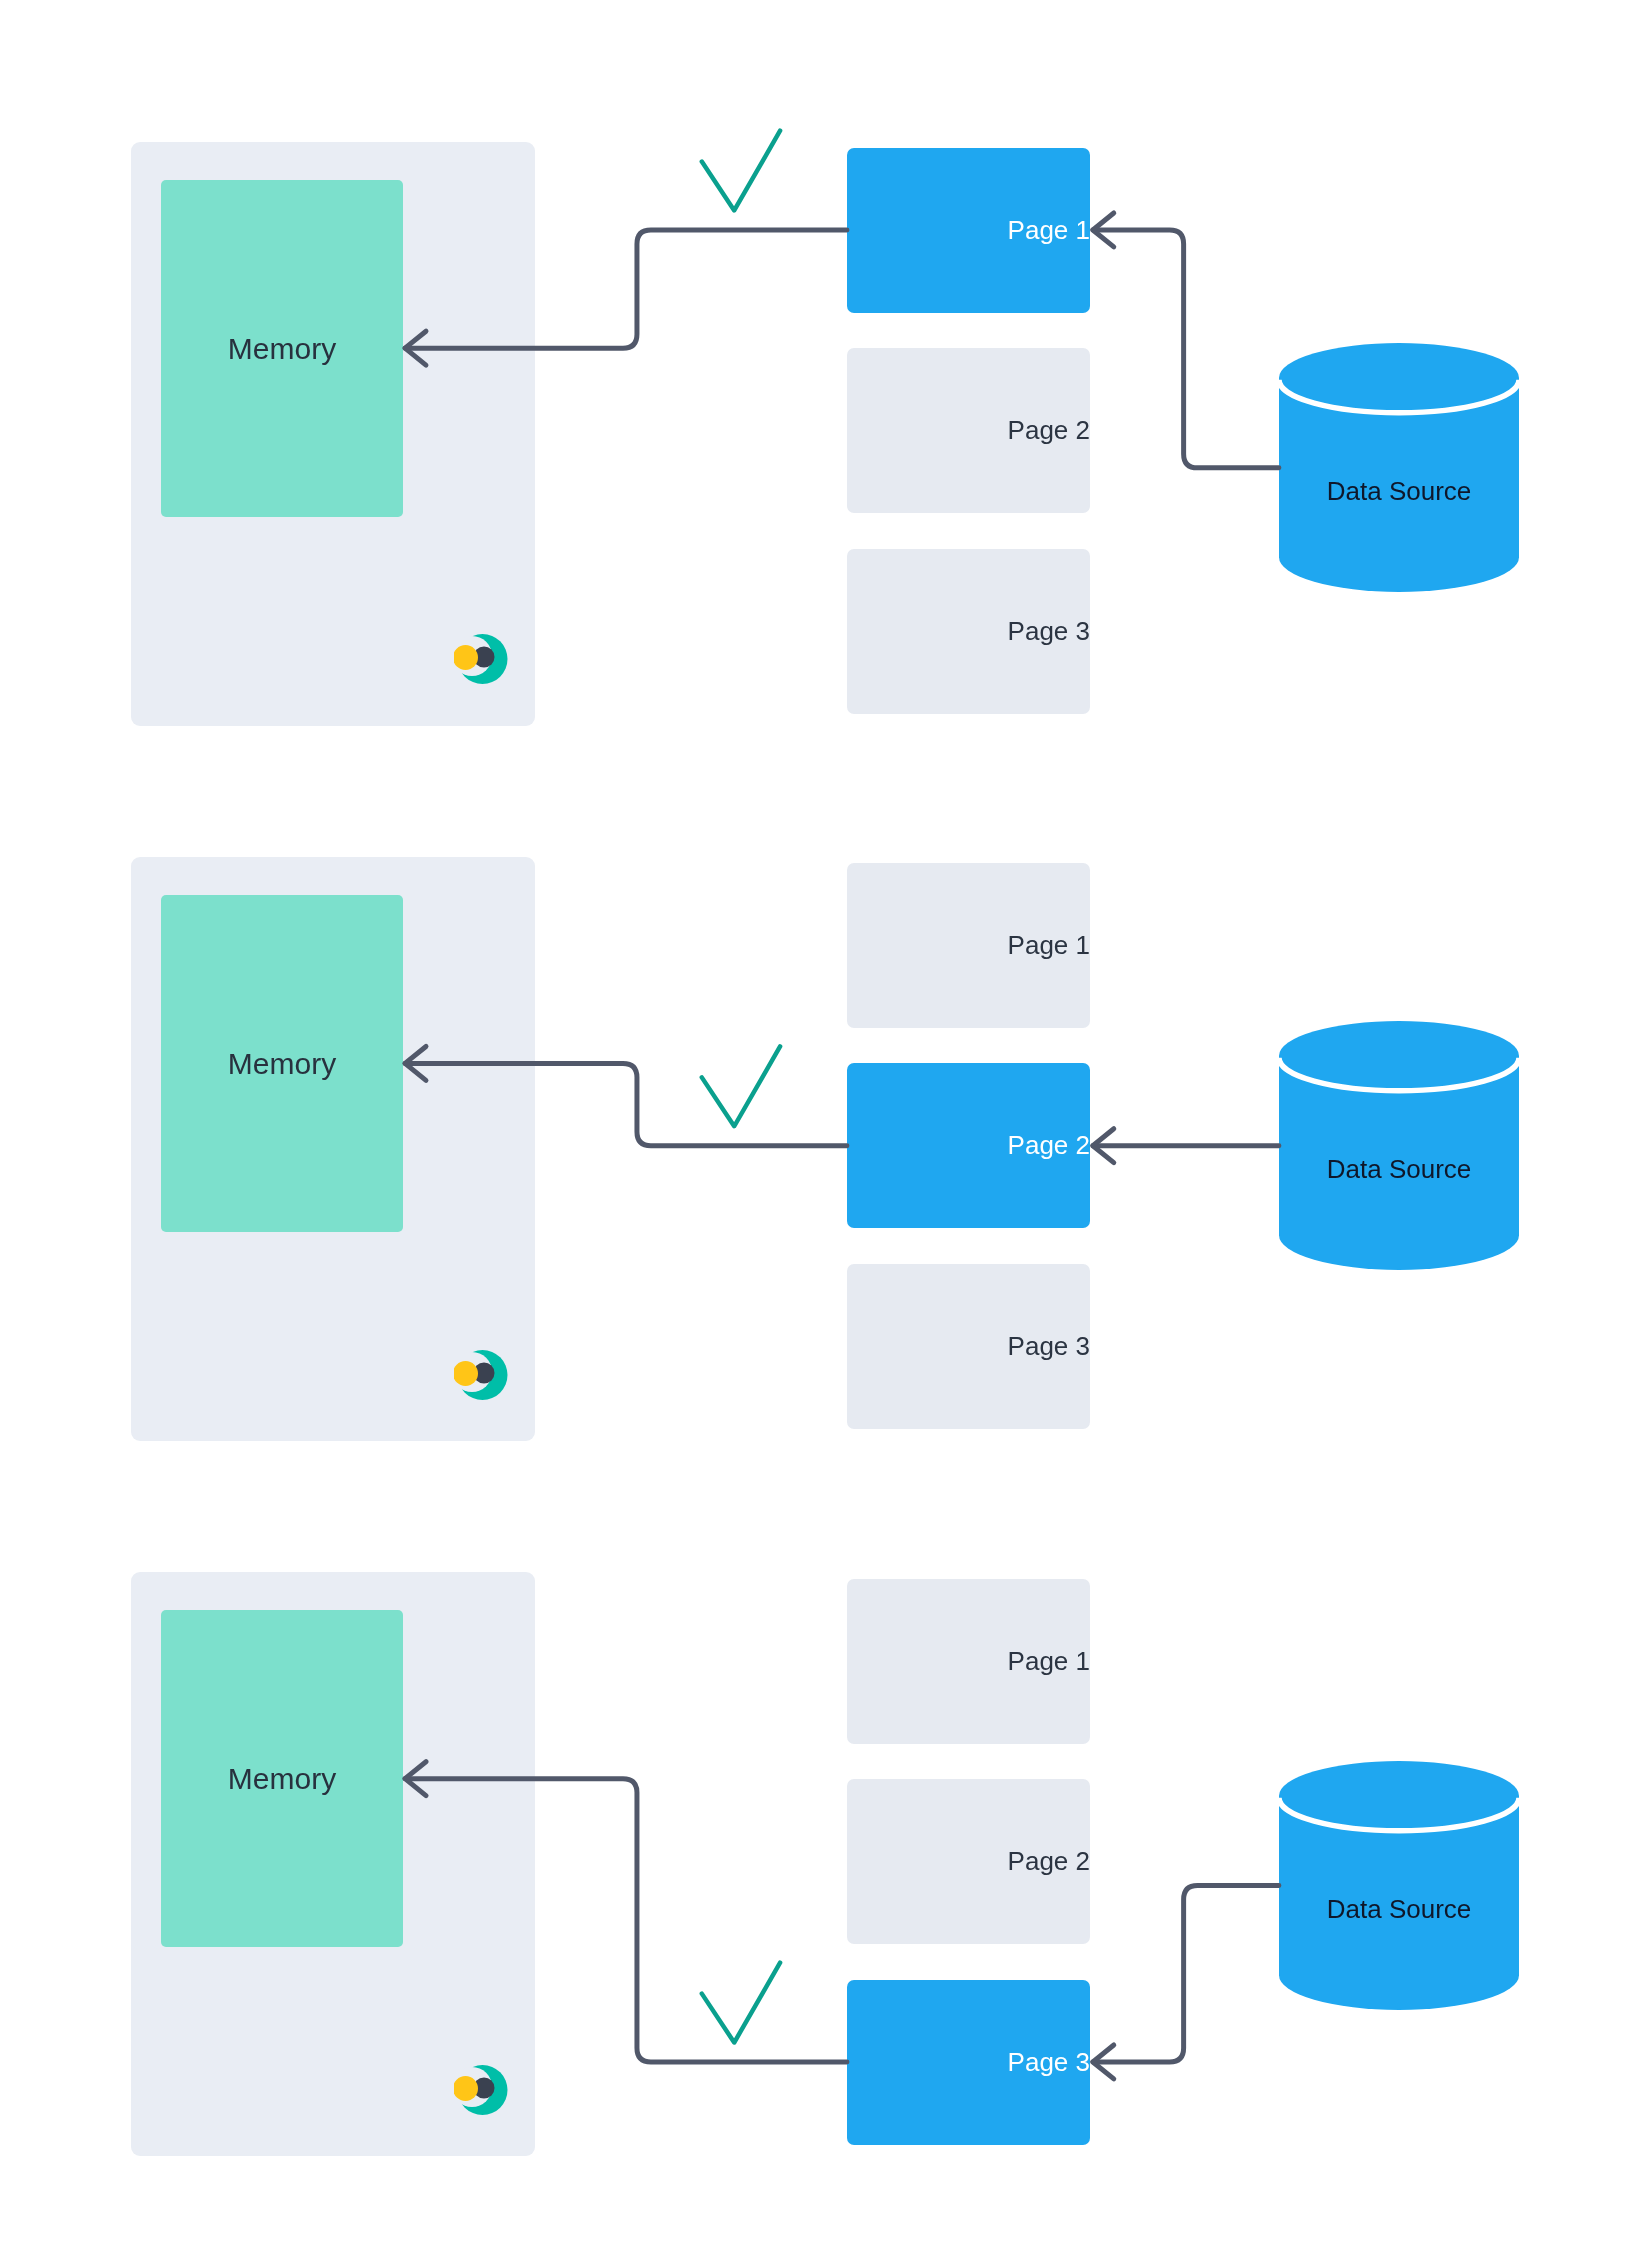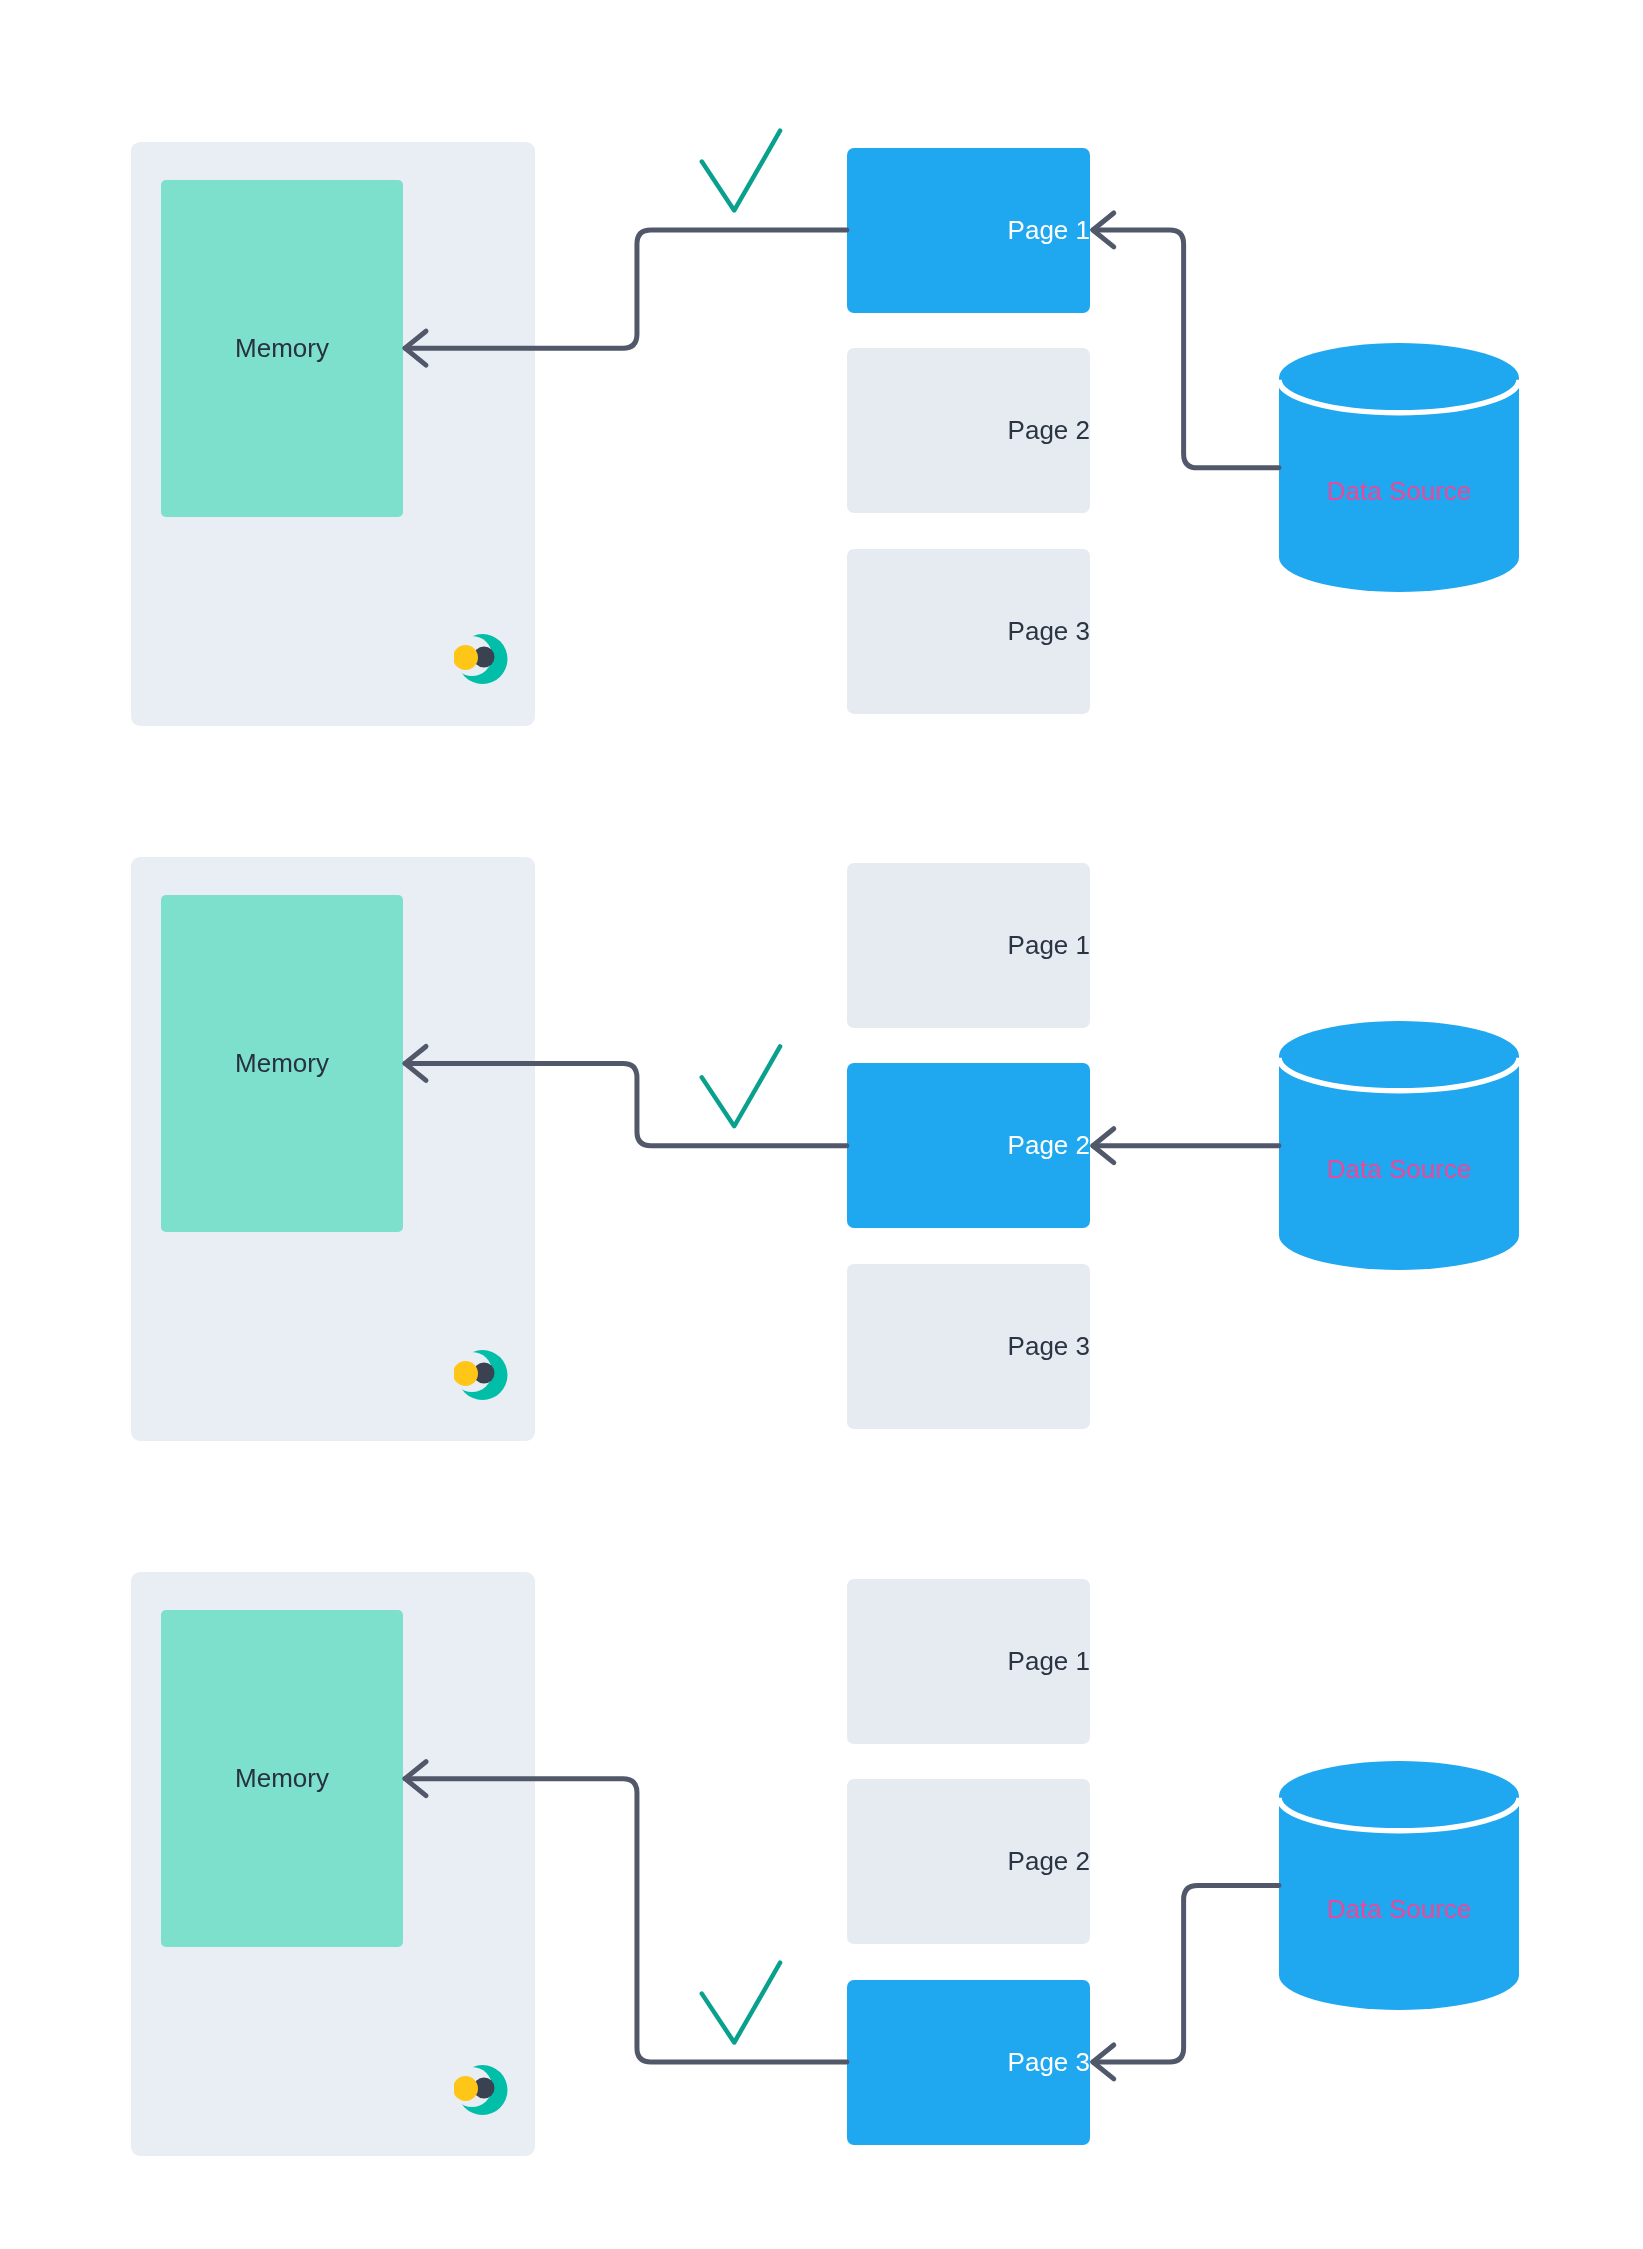--- a/index.html
+++ b/index.html
@@ -7,37 +7,37 @@
   #canvas{position:relative;width:1644px;height:2250px;background:#ffffff;overflow:hidden;}
 
   .mem-container{
     position:absolute;left:131px;width:404px;height:584px;
     background:#E9EDF4;border-radius:9px;
   }
   .memory-box{
     position:absolute;left:161px;width:242px;height:337px;
     background:#7CE0CC;border-radius:5px;
     display:flex;align-items:center;justify-content:center;
-    color:#28313E;font-size:26px;
+    color:#28313E;font-size:30px;
   }
   .page-box{
     position:absolute;left:847px;width:243px;height:165px;
     border-radius:7px;display:flex;align-items:center;justify-content:flex-end;
     font-size:26px;
   }
   .page-inactive{background:#E6EAF1;color:#2B3442;}
   .page-active{background:#1FA7F0;color:#ffffff;}
   .ds{
     position:absolute;left:1279px;width:240px;height:249px;
   }
   .ds .ds-label{
     position:absolute;left:0;top:0;width:100%;height:100%;
     display:flex;align-items:center;justify-content:center;
     padding-top:48px;box-sizing:border-box;
-    color:#ec4899;font-size:26px;
+    color:#0f172a;font-size:26px;
   }
   .logo{position:absolute;left:454px;width:54px;height:52px;}
   #overlay{position:absolute;left:0;top:0;width:1644px;height:2250px;}
   .conn{stroke:#51586A;stroke-width:10;fill:none;stroke-linecap:round;stroke-linejoin:round;}
   .check{stroke:#0AA08E;stroke-width:9;fill:none;stroke-linecap:round;stroke-linejoin:round;}
 </style>
 </head>
 <body>
 
 <div id="canvas">

